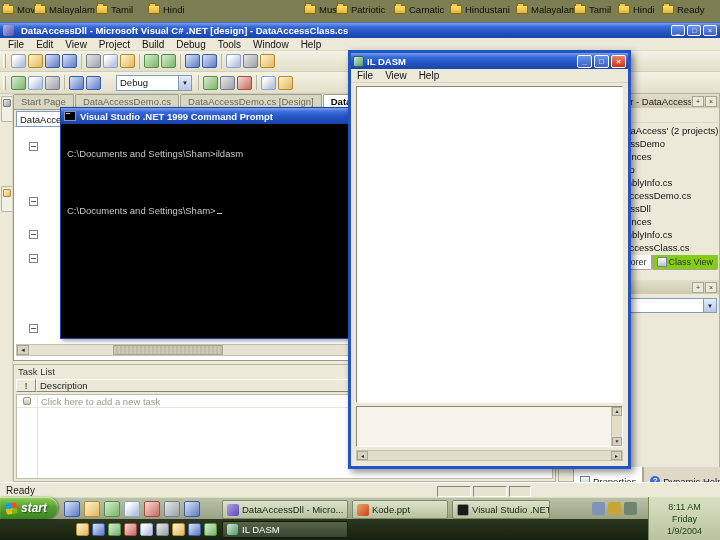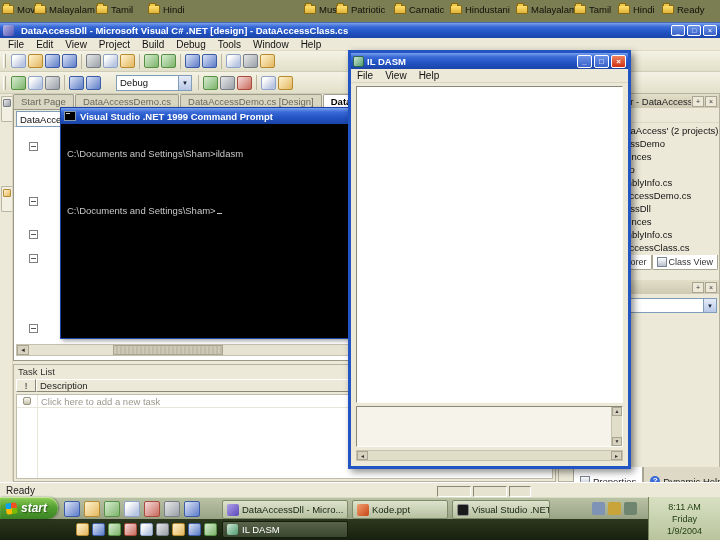--- a/index.html
+++ b/index.html
@@ -79,21 +79,21 @@
   .se-toolbar{position:absolute;left:0;right:0;top:14px;height:15px;display:flex;align-items:center;gap:2px;padding-left:3px;border-bottom:1px solid #dcd9c4}
   .seic{width:12px;height:11px;border-radius:2px}
   .tree{position:absolute;left:0;right:0;top:30px;height:130px;overflow:hidden}
   .trow{display:flex;align-items:center;height:13px;font-size:9.5px;white-space:nowrap;overflow:hidden;color:#111}
   .tri{width:11px;height:10px;margin-right:3px;flex:none;border-radius:1px}
   .t-sol{background:linear-gradient(#eef,#99a);border:1px solid #667}
   .t-prj{background:linear-gradient(#cfe0c8,#6f9c62);border:1px solid #4a7a40}
   .t-ref{background:linear-gradient(#ffe9a8,#e0b34e);border:1px solid #a8842e}
   .t-file{background:#fff;border:1px solid #8a8a8a}
   .se-tabs{position:absolute;left:2px;top:161px;display:flex;height:15px}
-  .setab{display:flex;align-items:center;gap:2px;font-size:9px;padding:0 4px;border:1px solid #a8a592;border-top:none;background:#ffffff;color:#333;border-radius:0 0 2px 2px;white-space:nowrap}
+  .setab{display:flex;align-items:center;gap:2px;font-size:9px;padding:0 4px;border:1px solid #a8a592;border-top:none;background:#84cc16;color:#333;border-radius:0 0 2px 2px;white-space:nowrap}
   .setab.active{background:#fff}
   .propcombo{position:absolute;left:2px;right:2px;top:204px;height:15px}
   .btabs{position:absolute;left:14px;top:373px;display:flex;height:16px}
   .btab{display:flex;align-items:center;gap:3px;padding:14px 6px;font-size:9.5px;border:1px solid #a8a592;border-top:none;background:#ddd9c6;border-radius:0 0 2px 2px;color:#222;white-space:nowrap}
   .btab.active{background:#fff}
   .qicon{width:10px;height:10px;border-radius:50%;background:#3a6ad4;color:#fff;font-size:8px;line-height:10px;text-align:center;font-weight:bold}
   .pgic{width:10px;height:10px;background:linear-gradient(#fff,#b8c0cc);border:1px solid #7a8494}
 
   #statusbar{position:absolute;left:0;top:459px;width:100%;height:16px;background:#ece9d8;border-top:1px solid #fff;font-size:10px;color:#222;padding:2px 6px}
   .sbox{position:absolute;top:3px;height:11px;border:1px solid;border-color:#8a8875 #fff #fff #8a8875;background:#e6e3d1}

